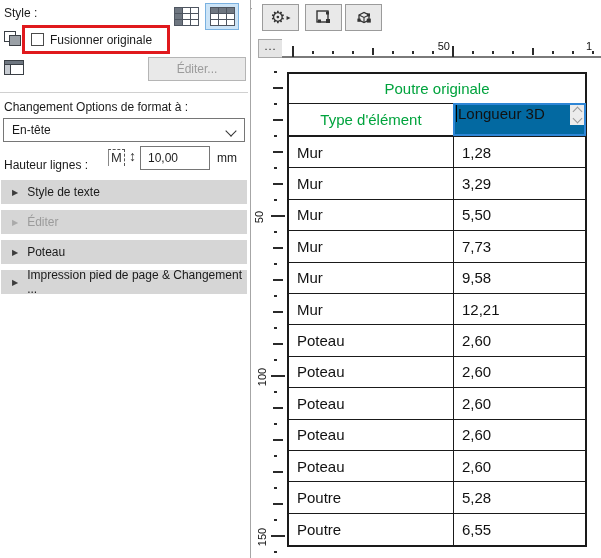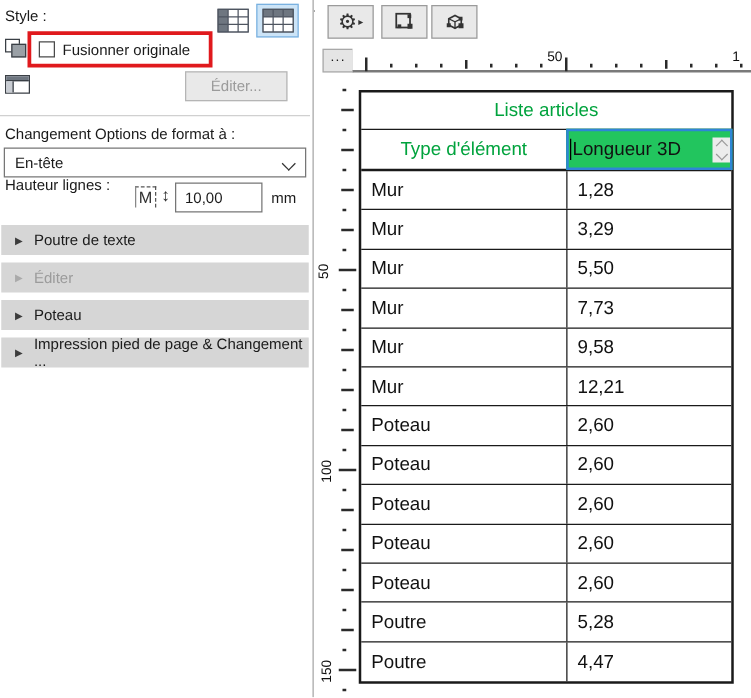--- a/index.html
+++ b/index.html
@@ -29,31 +29,31 @@
   .merge-ico .front{position:absolute;left:5px;top:4px;width:12px;height:11px;border:1px solid #3a3f45;background:#9aa0a6}
   .hdr-ico{top:60px;border:1px solid #3a3f45;background:#fff;height:15px}
   .hdr-ico .top{position:absolute;left:0;top:0;width:100%;height:4px;background:#6e7680;border-bottom:1px solid #3a3f45}
   .hdr-ico .left{position:absolute;left:0;top:4px;width:6px;height:9px;background:#c8ccd2;border-right:1px solid #3a3f45}
 
   .red-box{position:absolute;left:22px;top:25px;width:148px;height:29px;border:3px solid var(--red);
     display:flex;align-items:center;padding-left:6px;gap:6px}
   .checkbox{width:13px;height:13px;border:1px solid #4a4a4a;background:#fff;flex:0 0 auto;cursor:pointer}
   .chk-label{font-size:12px;white-space:nowrap}
   .row2{position:absolute;left:28px;top:58px;width:115px;height:24px;display:flex;align-items:center;gap:6px}
-  .edit-btn{position:absolute;left:148px;top:57px;width:82px;height:24px;background:#e9e9e9;border:1px solid #b5b5b5;
+  .edit-btn{position:absolute;left:148px;top:57px;width:98px;height:24px;background:#e9e9e9;border:1px solid #b5b5b5;
     color:var(--disabled);font-size:12px;text-align:center;line-height:22px}
   .sep{position:absolute;left:0;top:92px;width:248px;height:1px;background:#d0d0d0}
 
   .apply-label{position:absolute;left:4px;top:100px;font-size:12px}
   .combobox{position:absolute;left:3px;top:118px;width:242px;height:24px;border:1px solid #767676;background:#fff;
     display:flex;align-items:center;padding:0 8px;font-size:12px;cursor:pointer}
   .combo-chevron{position:absolute;right:9px;top:8px;width:8px;height:8px;border-left:1.5px solid #333;
     border-bottom:1.5px solid #333;transform:rotate(-45deg)}
 
-  .height-label{position:absolute;left:4px;top:141px;font-size:12px}
+  .height-label{position:absolute;left:4px;top:158px;font-size:12px}
   .mh-icon{position:absolute;left:106px;top:147px;width:30px;height:21px;font-size:13px;color:#333}
   .mh-icon .m{position:absolute;left:2px;top:2px;border-top:1px dashed #555;border-left:1px solid #888;border-right:1px dashed #555;padding:0 2px;line-height:16px}
   .mh-icon .arrow{position:absolute;right:0;top:1px;font-size:14px}
   .height-input{position:absolute;left:140px;top:146px;width:70px;height:24px;border:1px solid #767676;background:#fff;
     font-size:12px;padding-left:7px;display:flex;align-items:center}
   .height-unit{position:absolute;left:217px;top:151px;font-size:12px}
 
   .sections{position:absolute;left:1px;top:180px;width:246px}
   .section{height:24px;background:var(--bar);margin-bottom:6px;display:flex;align-items:center;
     padding-left:11px;gap:9px;font-size:12px;cursor:pointer}
@@ -91,21 +91,21 @@
   .vlabel{position:absolute;left:1px;font-size:11px;color:#111;transform:translate(0,50%) rotate(-90deg);transform-origin:center}
 
   
   .preview{position:absolute;left:35px;top:72px;width:300px;border:2px solid #1a1a1a;background:#fff}
   .ttitle{height:30px;border-bottom:1px solid #1a1a1a;display:flex;align-items:center;justify-content:center;
     color:var(--green);font-size:15px}
   .thead{height:33px;border-bottom:2px solid #1a1a1a;display:flex}
   .thc1{width:165px;border-right:1px solid #1a1a1a;display:flex;align-items:center;justify-content:center;
     color:var(--green);font-size:15px}
   .thc2{flex:1;position:relative}
-  .editbox{position:absolute;inset:-1px;border:2px solid var(--blue);background:#22c55e;display:flex;align-items:center}
+  .editbox{position:absolute;inset:-1px;border:2px solid var(--blue);background:#0369a1;display:flex;align-items:flex-start}
   .editbox .txt{flex:1;display:flex;align-items:center;font-size:15px;color:#111;padding-left:1px}
   .caret{width:1px;height:17px;background:#000;margin-right:1px}
   .spin{width:14px;background:#ececec;display:flex;flex-direction:column;align-items:center;justify-content:space-between;
     padding:3px 0;cursor:pointer}
   .spin .ch{width:7px;height:7px;border-left:1.5px solid #9a9a9a;border-bottom:1.5px solid #9a9a9a}
   .spin .up{transform:rotate(135deg)}
   .spin .dn{transform:rotate(-45deg)}
 
   .trow{height:31.4px;display:flex;border-bottom:1px solid #1a1a1a}
   .trow:last-child{border-bottom:none}
@@ -175,21 +175,21 @@
     <div class="mh-icon">
       <span class="m">M</span>
       <span class="arrow">↕</span>
     </div>
     <div class="height-input">10,00</div>
     <div class="height-unit">mm</div>
 
     <div class="sections">
         <div class="section">
           <span class="tri">▶</span>
-          <span>Poutre de texte</span>
+          <span>Style de texte</span>
         </div>
         <div class="section disabled">
           <span class="tri">▶</span>
           <span>Éditer</span>
         </div>
         <div class="section">
           <span class="tri">▶</span>
           <span>Poteau</span>
         </div>
         <div class="section">
@@ -277,21 +277,21 @@
         <div class="vtick medium" style="top: 443px;"></div>
         <div class="vtick minor" style="top: 459px;"></div>
         <div class="vtick major" style="top: 475px;"></div>
         <div class="vtick minor" style="top: 491px;"></div>
         <div class="vlabel" style="top: 145px;">50</div>
         <div class="vlabel" style="top: 305px;">100</div>
         <div class="vlabel" style="top: 465px;">150</div>
       </div>
 
     <div class="preview">
-      <div class="ttitle">Liste articles</div>
+      <div class="ttitle">Poutre originale</div>
       <div class="thead">
         <div class="thc1">Type d'élément</div>
         <div class="thc2">
           <div class="editbox">
             <span class="txt">
               <span class="caret"></span>
               <span>Longueur 3D</span>
             </span>
             <span class="spin">
               <span class="ch up"></span>
@@ -344,18 +344,18 @@
           <div class="trow">
             <div class="tcell c1">Poteau</div>
             <div class="tcell c2">2,60</div>
           </div>
           <div class="trow">
             <div class="tcell c1">Poutre</div>
             <div class="tcell c2">5,28</div>
           </div>
           <div class="trow">
             <div class="tcell c1">Poutre</div>
-            <div class="tcell c2">4,47</div>
+            <div class="tcell c2">6,55</div>
           </div>
         </div>
     </div>
   </div>
 </div>
 
 </body></html>

